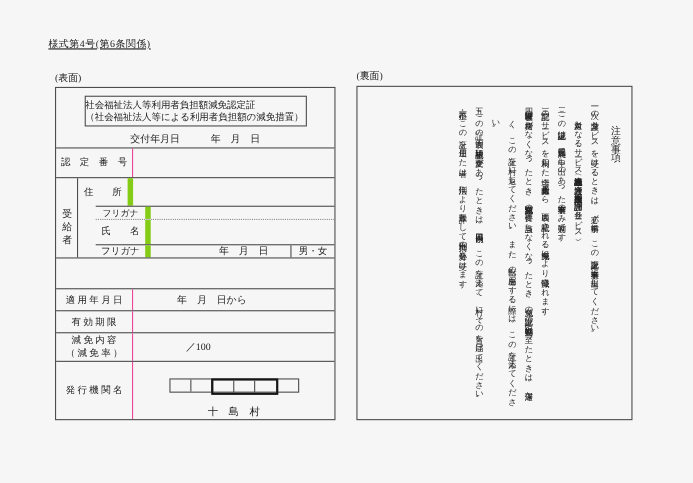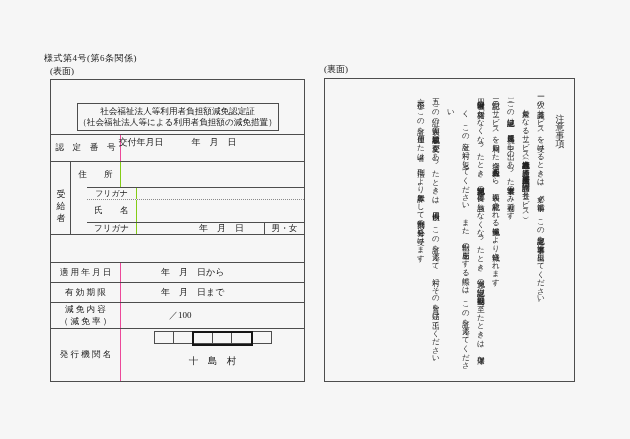--- a/index.html
+++ b/index.html
@@ -7,39 +7,39 @@
   body{
     background:#f6f6f6;
     font-family:"Liberation Serif","DejaVu Serif",serif;
     color:#1a1a1a;
     position:relative;
     overflow:hidden;
   }
   .page{ position:absolute; inset:0; }
 
   .form-code{
-    position:absolute; left:44px; top:52px;
-    font-size:9px; letter-spacing:.5px;
+    position:absolute; left:44px; top:34px;
+    font-size:9px; letter-spacing:.5px;text-decoration:underline;
   }
   .side-label{ position:absolute; font-size:9px; text-align:left; }
   .front-side{ left:50px; width:255px; top:65px; }
   .back-side{ left:324px; width:251px; top:63px; }
 
   
   .front-box{
     position:absolute; left:50px; top:79px; width:255px; height:303px;
     border:1px solid #4d4d4d;
     display:flex; flex-direction:column;
     font-size:9px;
   }
   .front-header{ height:54px; position:relative; }
   .title-box{
-    margin:23px auto 0; width:202px; height:28px;
+    margin:7px auto 0; width:202px; height:28px;
     border:1px solid #4d4d4d;
-    display:flex; flex-direction:column; justify-content:center; align-items:center;
+    display:flex; flex-direction:column; justify-content:center; align-items:flex-start;
     font-size:8.6px; line-height:1.25; white-space:nowrap;
   }
   .issue-row{
     margin-top:5px; display:flex; justify-content:center; gap:28px;
     font-size:9px;
   }
   .trow{
     display:flex; border-top:1px solid #4d4d4d; align-items:stretch;
   }
   .lab{
@@ -56,39 +56,39 @@
   }
   .rec-vert{
     writing-mode:vertical-rl; text-orientation:upright;
     font-size:9px; letter-spacing:1.3em; padding-top:4px;
   }
   .rec-rows{ flex:1; display:flex; flex-direction:column; }
   .rrow{ display:flex; align-items:stretch; }
   .rrow + .rrow{ border-top:1px solid #4d4d4d;margin-left:16px; }
   .rrow.dotted{ border-top:1px dotted #8a8a8a;gap:12px; }
   .rlab{
-    width:50px; flex:none; border-right:1px solid #84cc16;
+    width:50px; flex:none; border-right:5px solid #84cc16;
     display:flex; align-items:center; justify-content:center;
     font-size:8.6px;
   }
   .rlab.small{ font-size:8px; }
   .rval{ flex:1; display:flex; align-items:center; }
   .bd-val{ justify-content:flex-end; padding-right:20px; font-size:9px; }
   .sex-cell{
     width:40px; flex:none; border-left:1px solid #4d4d4d;
     display:flex; align-items:center; justify-content:center; font-size:8.6px;
   }
 
   .pad-l40{ padding-left:40px; }
   .pad-l48{ padding-left:48px; }
 
   
   .issuer-val{
     flex:1; display:flex; flex-direction:column; align-items:center;
-    justify-content:flex-start; gap:11px; padding-top:2px;
+    justify-content:flex-end; gap:11px; padding-top:2px;
   }
   .stamp{ display:flex; border:1px solid #4d4d4d; height:13px; align-items:stretch; }
   .sc{ width:19px; border-right:1px solid #4d4d4d; }
   .sc:last-child{ border-right:none; }
   .sgrp{ display:flex; border:2px solid #161616; margin:-1px; height:15px; }
   .sgrp .sc{ border-right:1px solid #4d4d4d; }
   .sgrp .sc:last-child{ border-right:none; }
   .issuer-name{ font-size:9.5px; }
 
   
@@ -166,21 +166,20 @@
       <div class="val"></div>
     </div>
 
     <div class="trow" style="height:20px">
       <div class="lab">適 用 年 月 日</div>
       <div class="val pad-l40">年　月　日から</div>
     </div>
 
     <div class="trow" style="height:20px">
       <div class="lab">有 効 期 限</div>
-      <div class="val pad-l40">年　月　日まで</div>
     </div>
 
     <div class="trow" style="height:26px">
       <div class="lab">
         <div>減 免 内 容</div>
         <div>（ 減 免 率 ）</div>
       </div>
       <div class="val pad-l48">／100</div>
     </div>
 

